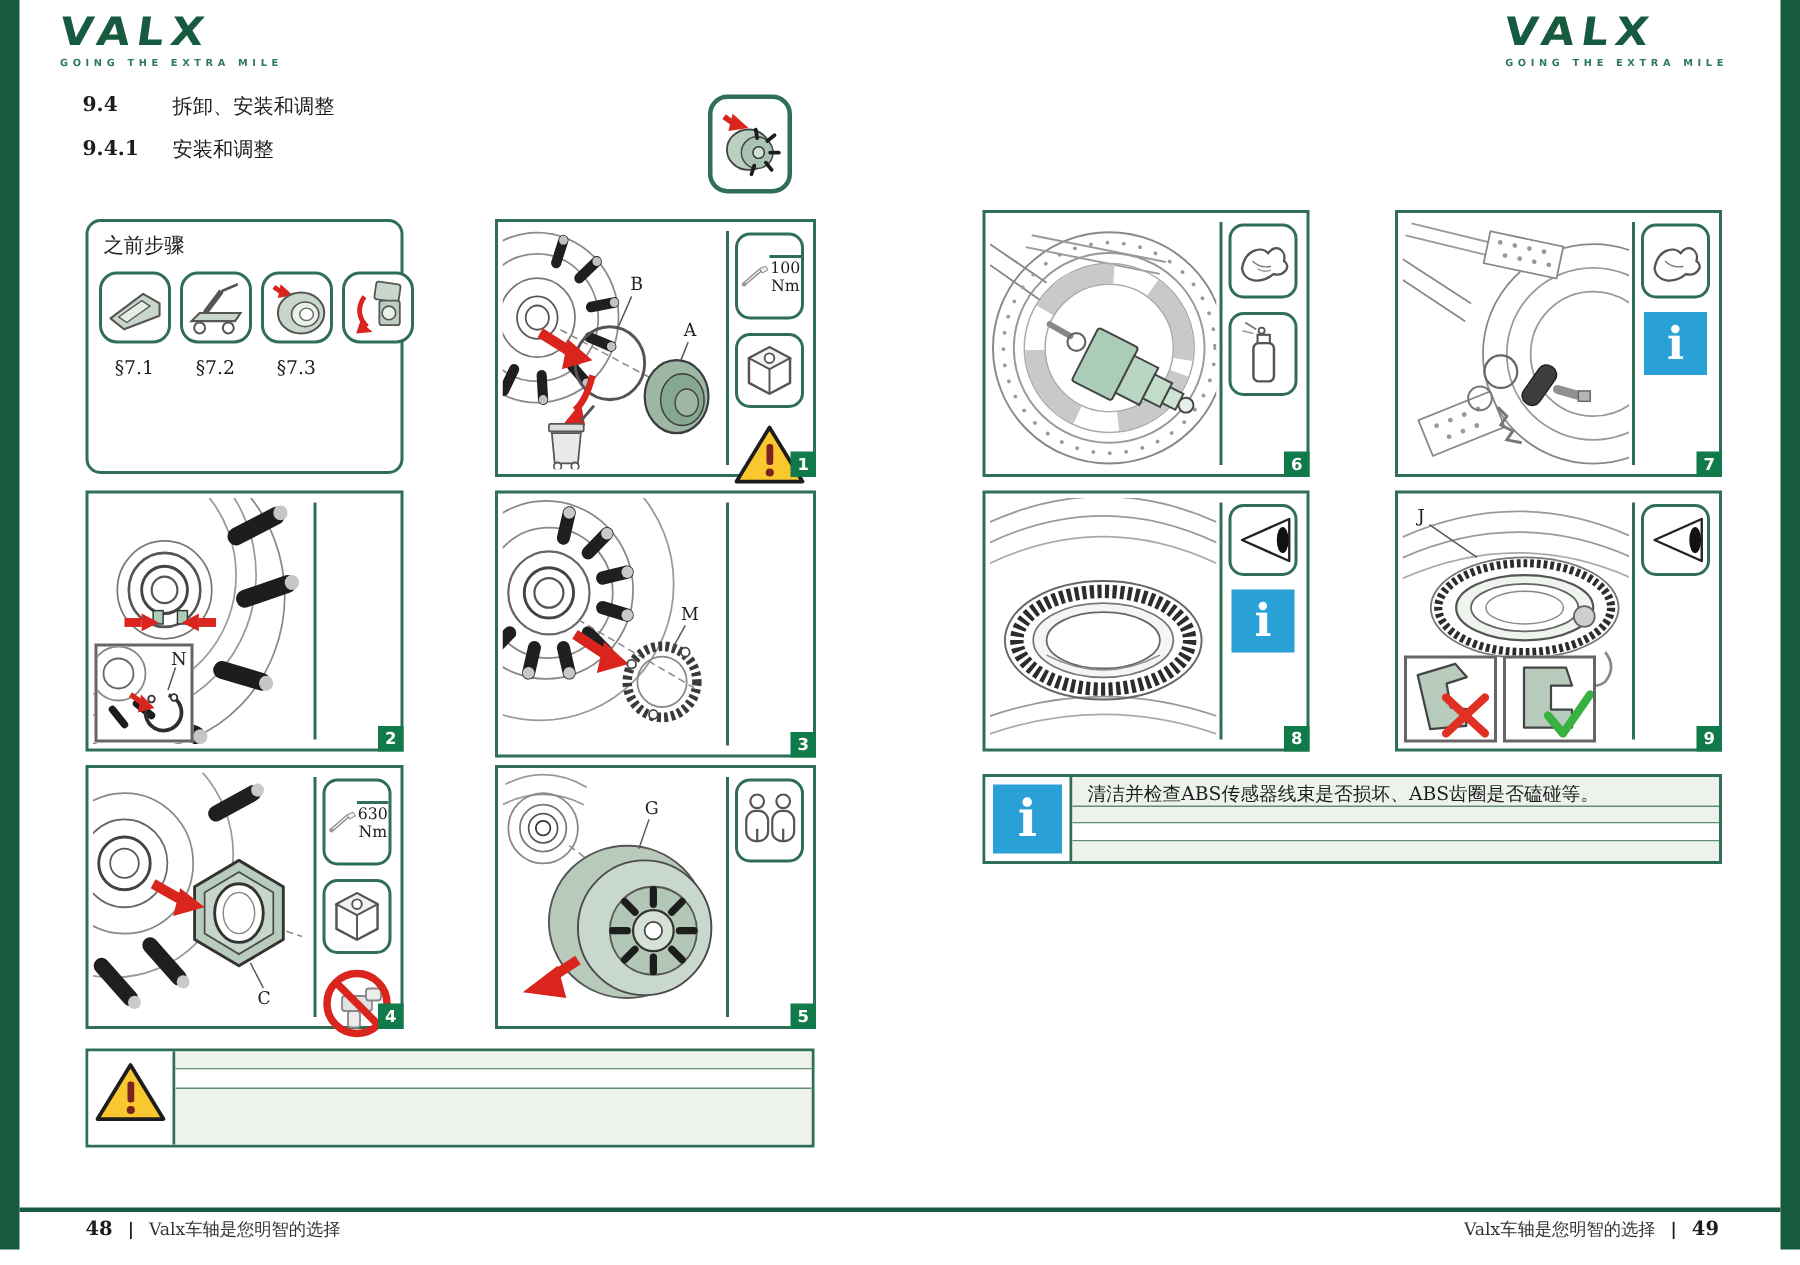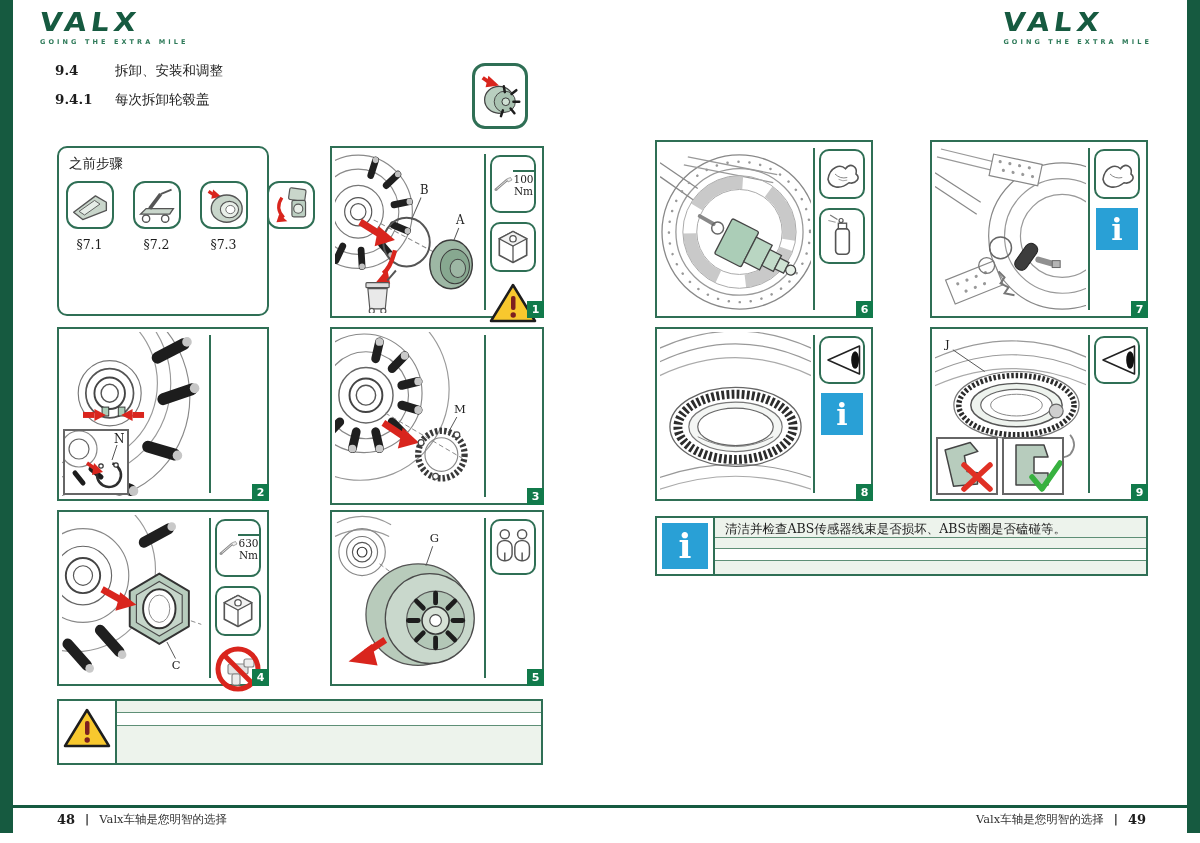--- a/index.html
+++ b/index.html
@@ -26,21 +26,21 @@
         align-items:center;gap:9px;}
   .badge{position:absolute;right:-2px;bottom:-2px;width:17px;height:17px;background:var(--badge);
         color:#fff;font:bold 11px "DejaVu Sans","Liberation Sans",sans-serif;
         display:flex;align-items:center;justify-content:center;}
   .ibox{width:46px;border:2px solid var(--pb);border-radius:10px;background:#fff;
         display:flex;flex-direction:row;align-items:center;justify-content:center;overflow:hidden;}
   .tq{width:100%;border-top:2px solid var(--pb);font-size:10.5px;text-align:center;padding:1px 0;}
   .infosq{width:42px;height:42px;background:var(--blue);color:#fff;display:flex;align-items:center;
         justify-content:center;font-family:"DejaVu Serif",serif;font-weight:bold;font-size:30px;}
   .ptitle{position:absolute;left:10px;top:7px;font-size:13.5px;}
-  .prow{position:absolute;left:6px;top:33px;display:flex;gap:18px;}
+  .prow{position:absolute;left:6px;top:33px;display:flex;gap:5px;}
   .pstep{display:flex;flex-direction:column;align-items:center;width:49px;}
   .pstep .ib2{width:48px;height:48px;border:2px solid var(--pb);border-radius:12px;
         display:flex;align-items:center;justify-content:center;background:#fff;}
   .pstep .lbl{margin-top:8px;font-size:12.5px;}
   .inset{position:absolute;background:#fff;border:2px solid #666;}
   .note{position:absolute;border:2px solid var(--pb);display:flex;background:#fff;}
   .icell{width:58px;border-right:2px solid var(--pb);display:flex;justify-content:center;
         padding-top:5px;background:#fff;}
   .rows{flex:1;display:flex;flex-direction:column;}
   .row{border-bottom:1.5px solid #5e8f76;background:#edf3ec;}
@@ -70,21 +70,21 @@
     <span class="word">VALX</span>
     <span class="tag">GOING THE EXTRA MILE</span>
   </div>
 
   <div class="hrow" style="top:62px;">
     <span class="hnum">9.4</span>
     <span>拆卸、安装和调整</span>
   </div>
   <div class="hrow" style="top:91px;">
     <span class="hnum">9.4.1</span>
-    <span>每次拆卸轮毂盖</span>
+    <span>安装和调整</span>
   </div>
 
   <div class="hubbox">
     <svg viewBox="0 0 52 60" width="50" height="58">
       <g>
           <line x1="8" y1="12" x2="15" y2="17" stroke="#d9251d" stroke-width="4"></line>
       <polygon points="14,10 25,20 11,22" fill="#d9251d"></polygon>
         </g>
       <ellipse cx="25" cy="35" rx="15" ry="14" fill="#b9cfc0" stroke="#444" stroke-width="1.3"></ellipse>
       <ellipse cx="31" cy="37" rx="11" ry="11" fill="#a9c2b1" stroke="#444" stroke-width="1"></ellipse>

